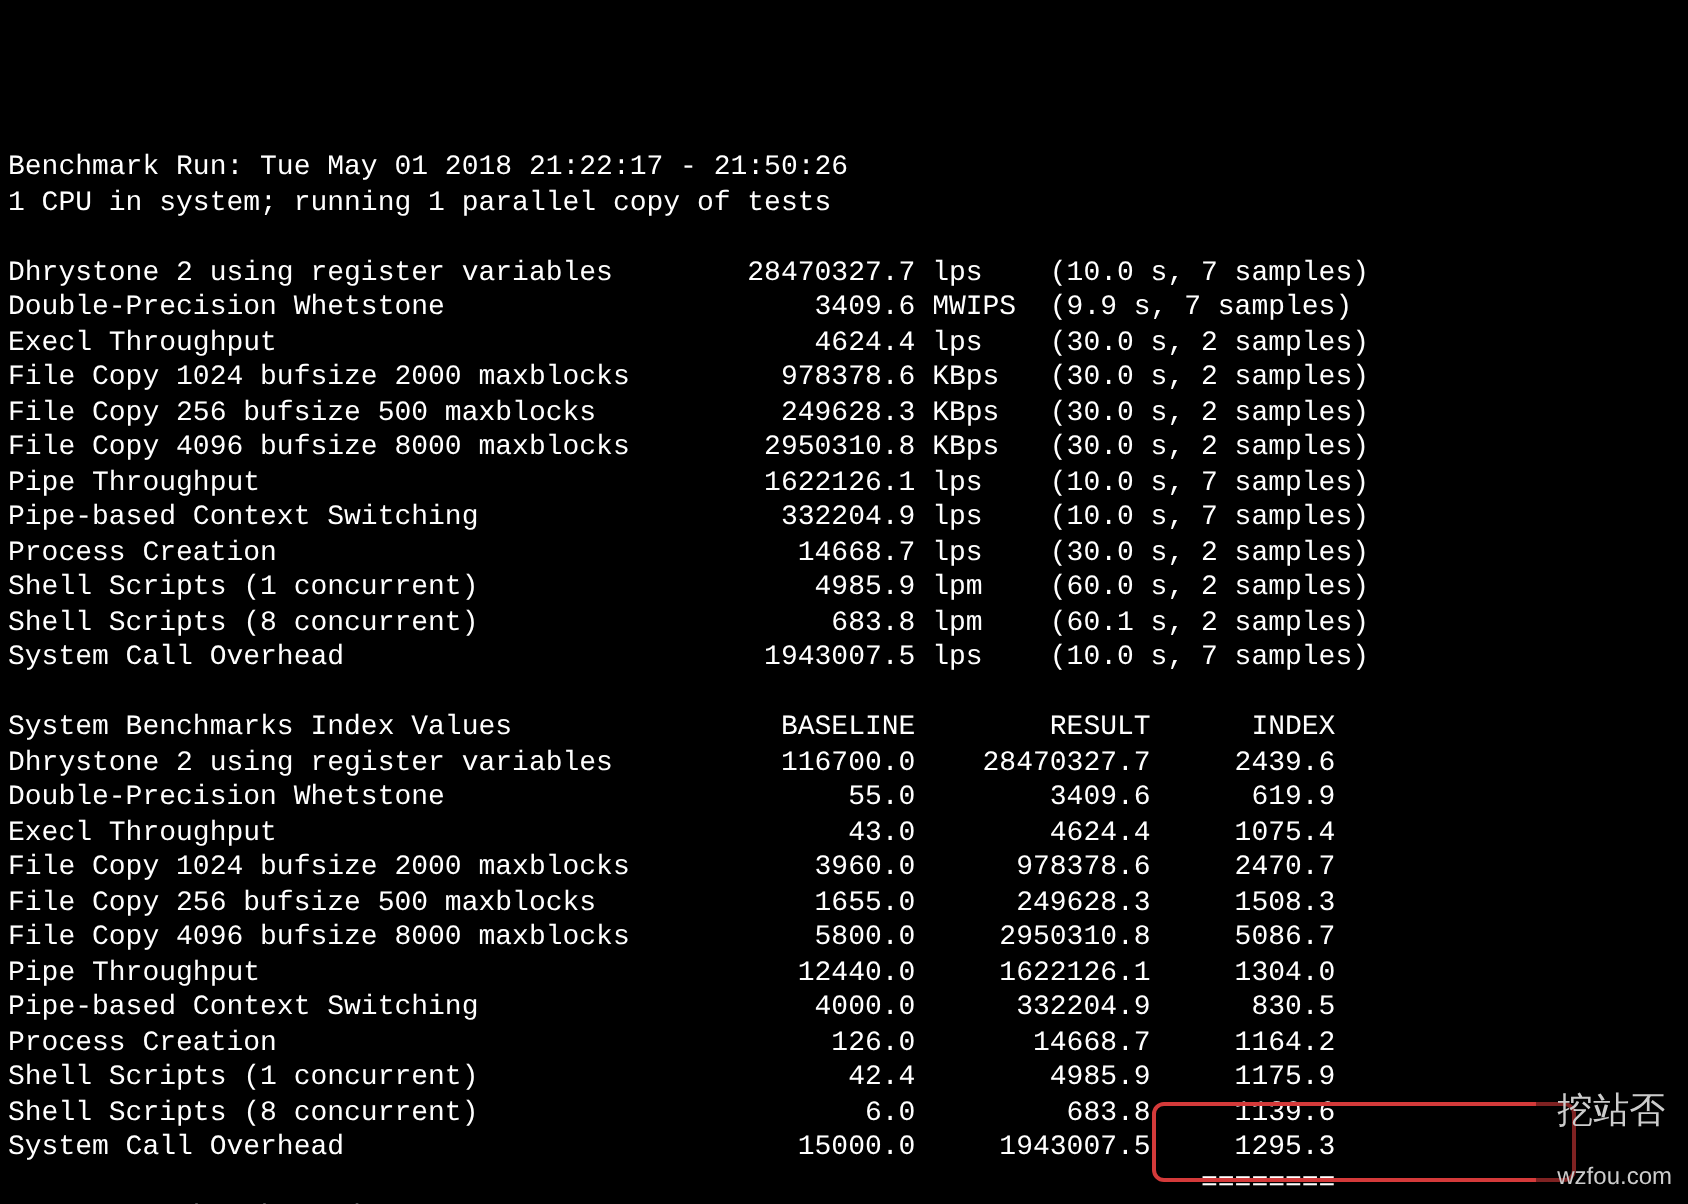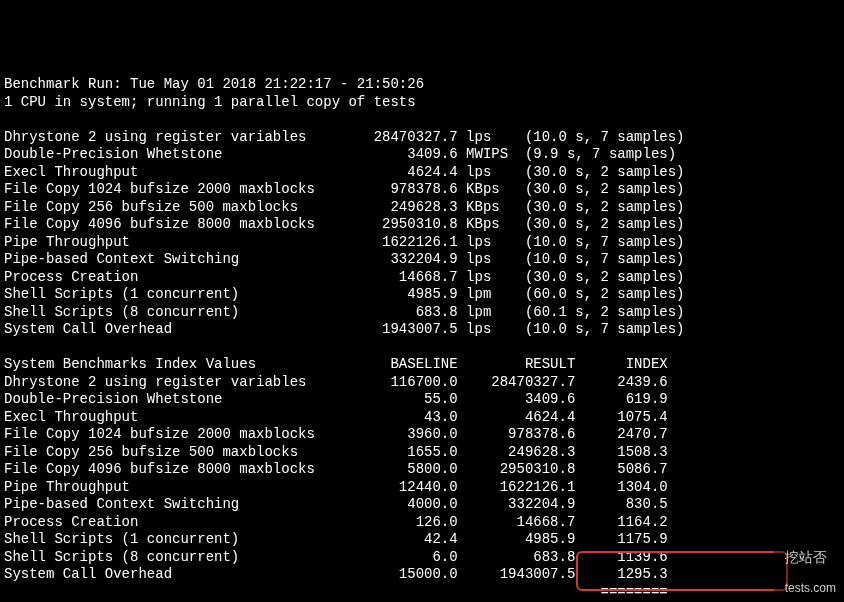--- a/index.html
+++ b/index.html
@@ -25,21 +25,21 @@
     position: absolute;
     right: 4px;
     bottom: 4px;
     font-family: sans-serif;
     font-size: 12px;
     color: #ccc;
     background: rgba(0,0,0,0.4);
     padding: 2px 4px;
     writing-mode: horizontal-tb;
   }
-  .wm-cn { font-size: 14px; }
+  .wm-cn { font-size: 18px; }
 </style>
 </head>
 <body>
 
 
 
 <div id="terminal">Benchmark Run: Tue May 01 2018 21:22:17 - 21:50:26
 1 CPU in system; running 1 parallel copy of tests
 
 Dhrystone 2 using register variables        28470327.7 lps    (10.0 s, 7 samples)
@@ -69,17 +69,17 @@
 Shell Scripts (8 concurrent)                       6.0         683.8     1139.6
 System Call Overhead                           15000.0     1943007.5     1295.3
                                                                        ========
 System Benchmarks Index Score                                            1420.5
 </div>
 
 <div class="highlight-box" id="hbox" style="left: 576px; top: 551px; width: 212px; height: 40px;"></div>
 
 <div class="watermark">
   <span class="wm-cn">挖站否</span><br>
-  <span>tests.com</span>
+  <span>wzfou.com</span>
 </div>
 
 
 
 
 </body></html>

